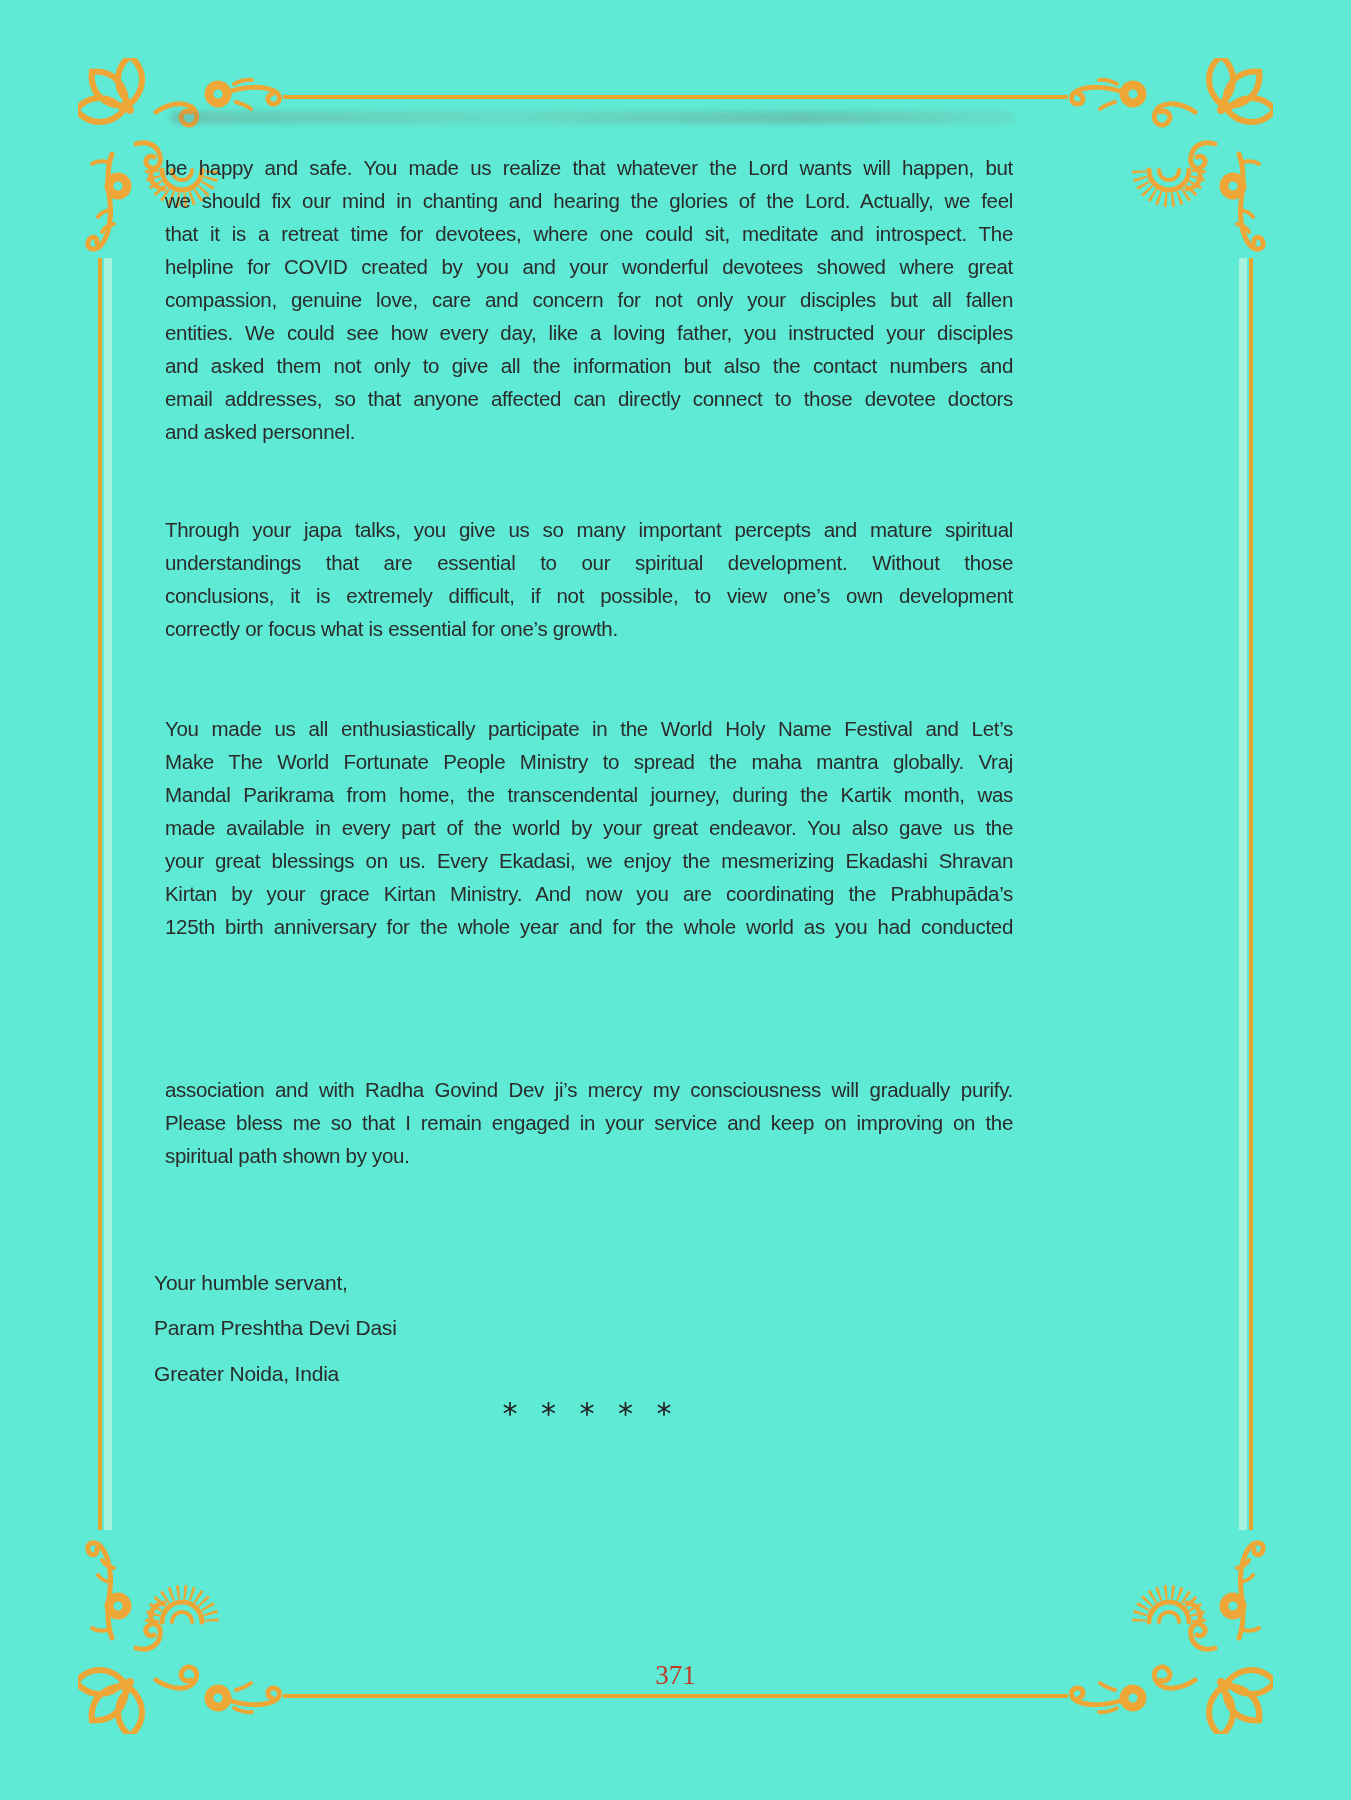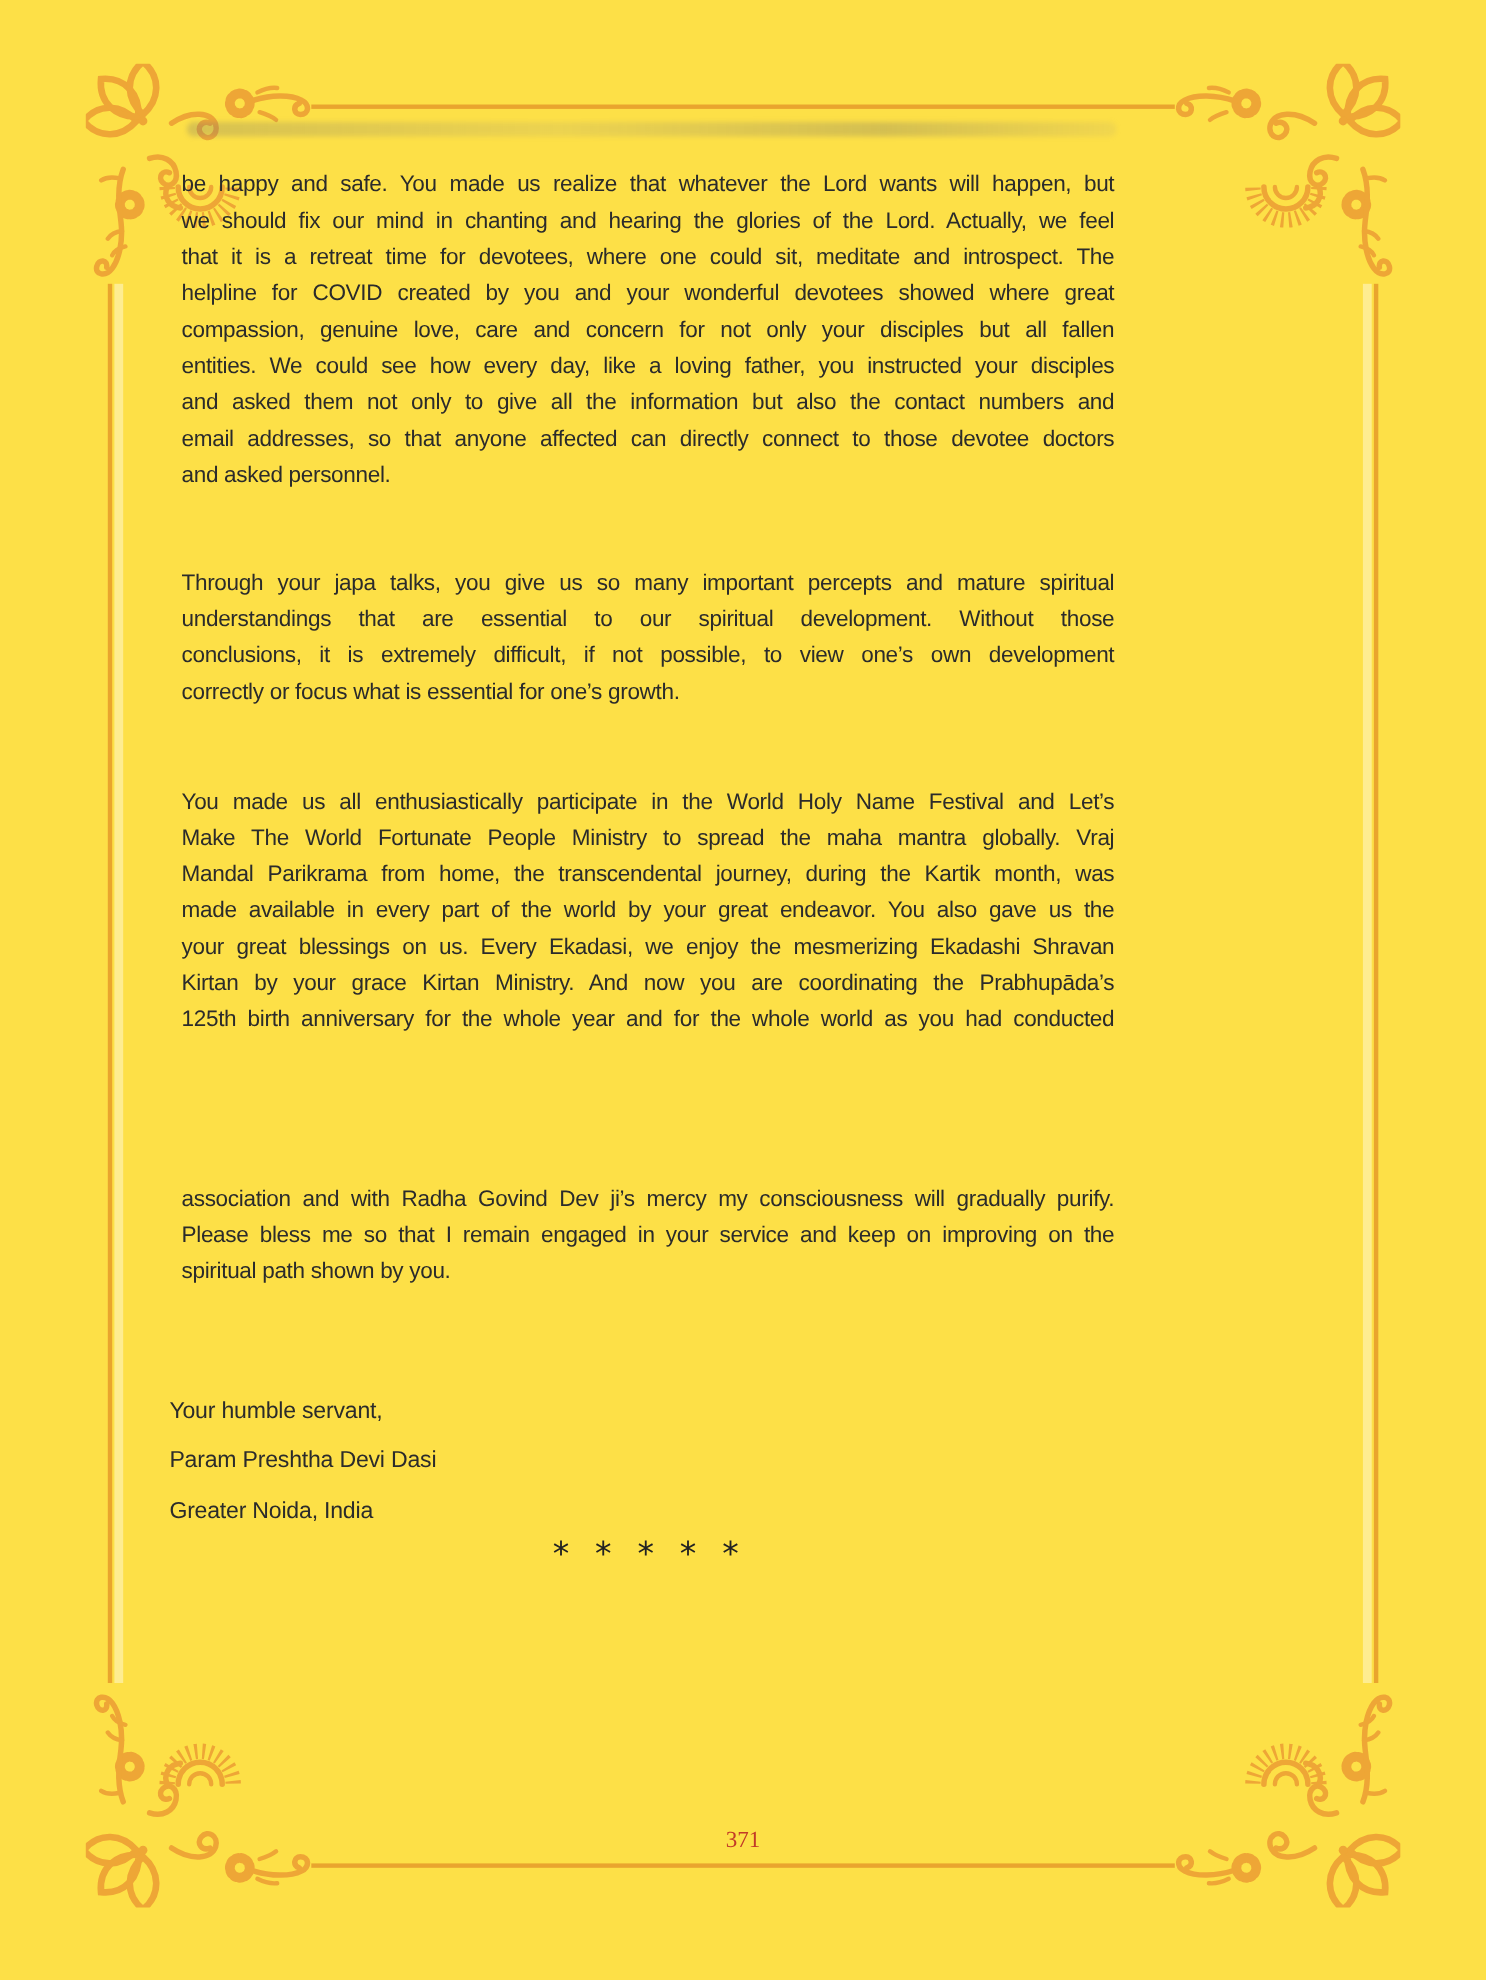--- a/index.html
+++ b/index.html
@@ -3,21 +3,21 @@
 <meta charset="utf-8">
 <style>
   html,body{margin:0;padding:0;}
   body{
     width:1351px;height:1800px;
     font-family:"Liberation Sans", sans-serif;
     background:#FAEFA2;
     position:relative;
     overflow:hidden;
   }
-  .page{position:absolute;inset:0;background:#fde047;}
+  .page{position:absolute;inset:0;background:#5eead4;}
 
   
   .bline{position:absolute;background:#E9A52E;}
   .bline.h{height:4px;}
   .bline.v{width:4px;}
   .inner-glow{position:absolute;background:rgba(255,253,236,.45);}
 
   
   .corner{position:absolute;width:205px;height:200px;}
   .corner.tr{transform:scaleX(-1);}
@@ -45,21 +45,21 @@
   .separator{
     position:absolute;left:165px;width:848px;
     text-align:center;color:#222;
     font-size:30px;letter-spacing:4px;word-spacing:6px;
     font-family:"DejaVu Sans", sans-serif;
   }
   .pagenum{
     position:absolute;left:0;width:100%;
     text-align:center;
     font-family:"Liberation Serif", serif;
-    font-size:21px;color:#C23A28;
+    font-size:27px;color:#C23A28;
   }
   .smudge{
     position:absolute;left:170px;top:111px;width:845px;height:13px;
     background:linear-gradient(90deg,rgba(120,115,105,.28),rgba(150,145,130,.16) 40%,rgba(120,115,105,.30) 75%,rgba(160,150,130,.12));
     filter:blur(2.5px);border-radius:6px;
   }
 </style>
 </head>
 <body>
 

